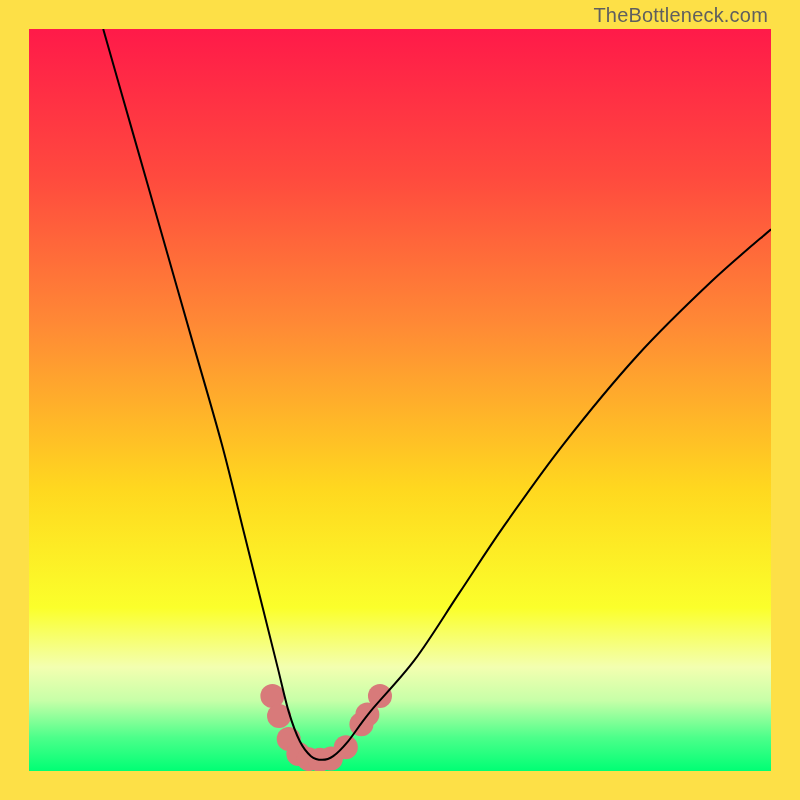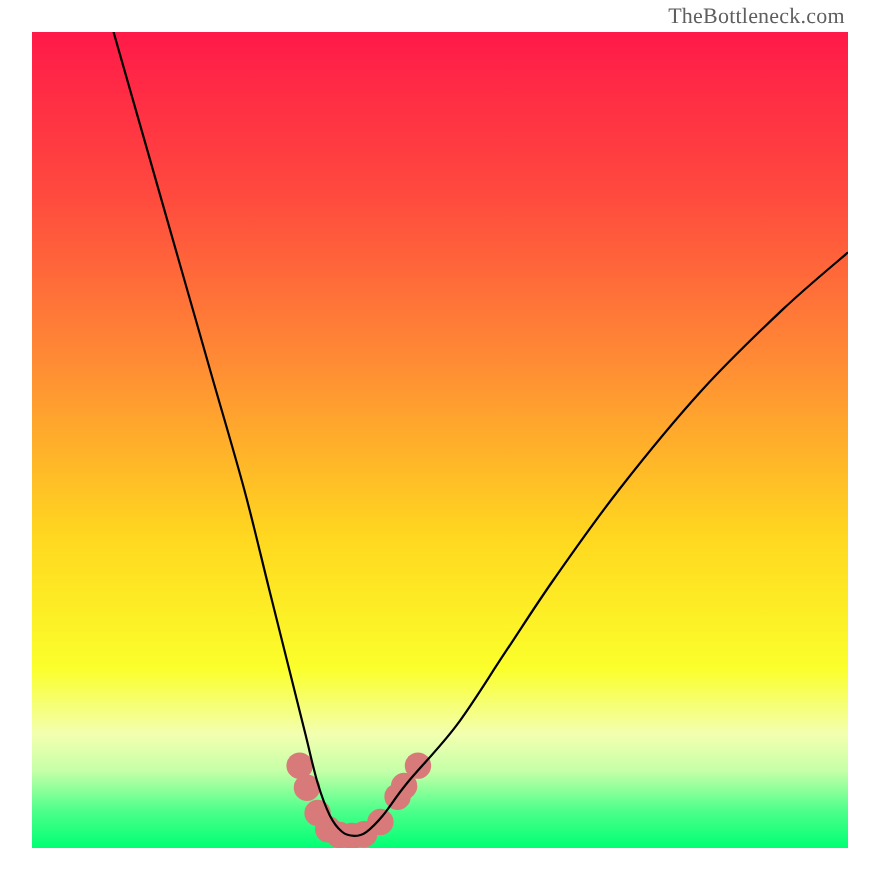--- a/index.html
+++ b/index.html
@@ -7,22 +7,21 @@
     padding: 0;
     width: 800px;
     height: 800px;
     overflow: hidden;
     background: #000;
     font-family: Arial, Helvetica, sans-serif;
   }
   .frame {
     position: absolute;
     inset: 0;
-    background: #ffffff;
-    font-family: Liberation Serif, serif;
+    background: #fde047;
   }
   .plot-area {
     position: absolute;
     left: 29px;
     top: 29px;
     width: 742px;
     height: 742px;
     overflow: hidden;
   }
   .gradient-bg {

